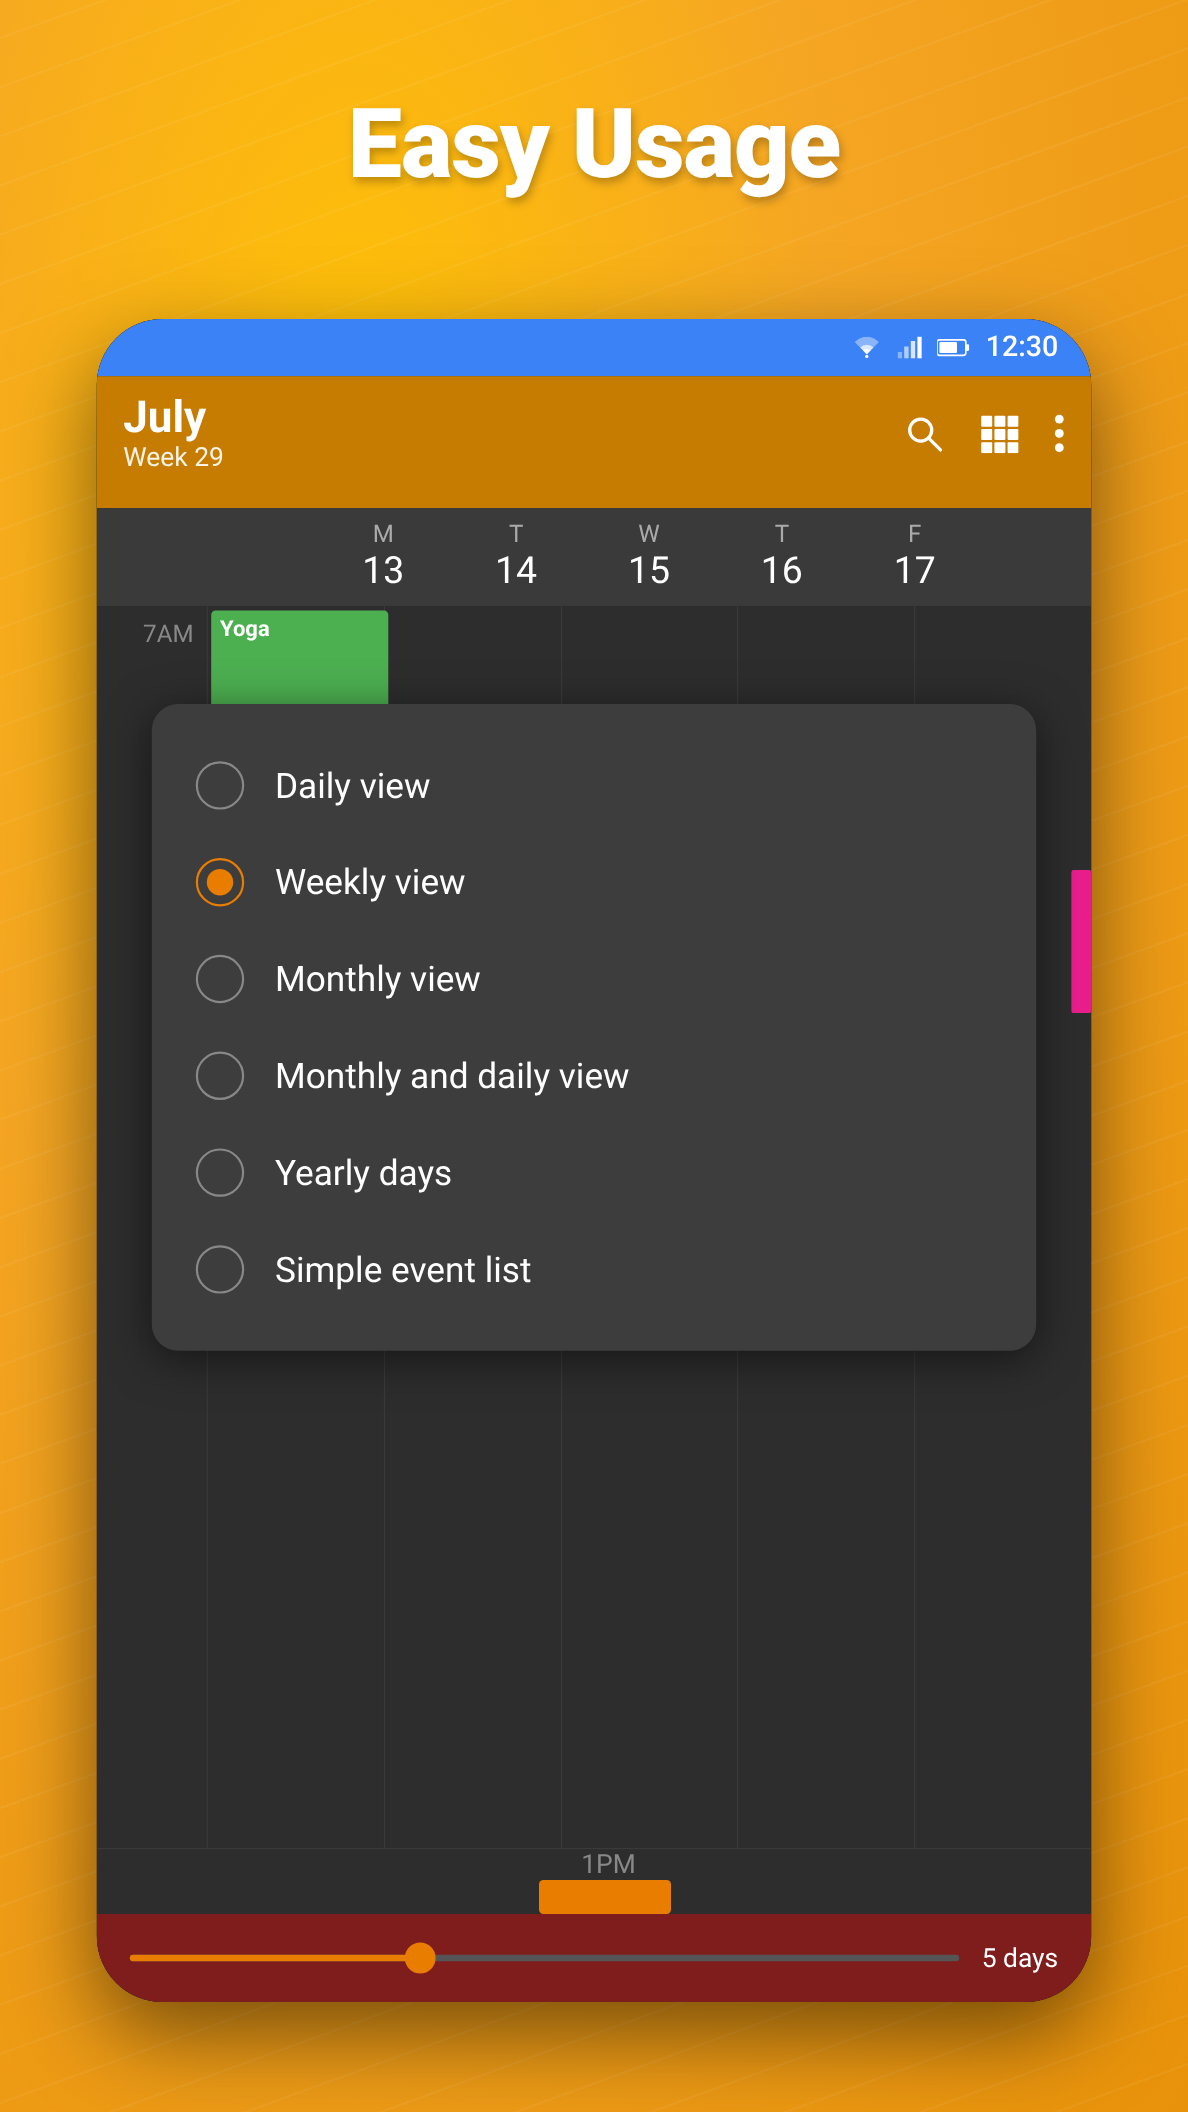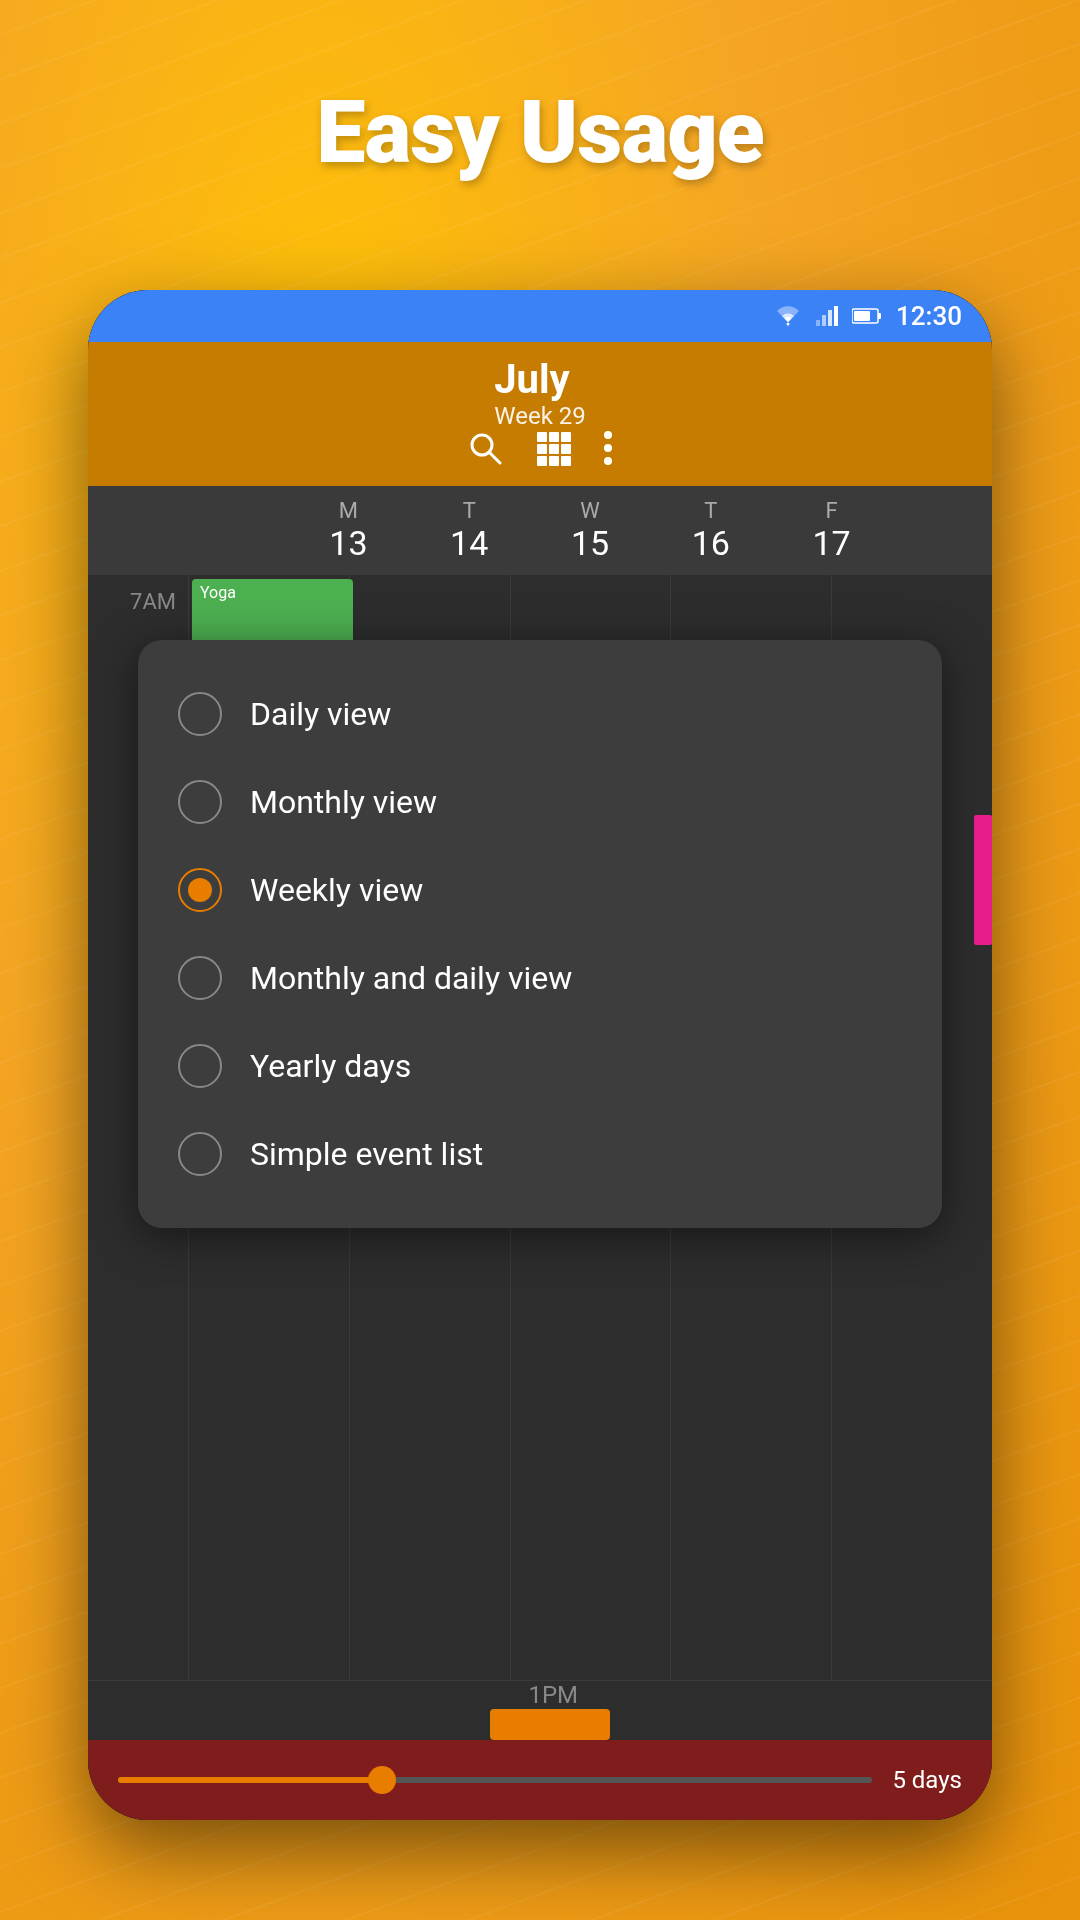--- a/index.html
+++ b/index.html
@@ -78,25 +78,24 @@
       display: flex;
       align-items: center;
       justify-content: flex-end;
       padding: 0 30px;
       gap: 16px;
     }
 
     
     .app-header {
       background: #C67C00;
-      padding: 16px 24px 20px;
+      padding: 16px 24px 32px;
       display: flex;
       align-items: center;
       justify-content: space-between;
-      flex-direction: column;
     }
 
     .header-month {
       color: white;
     }
 
     .header-month .month-name {
       font-size: 40px;
       font-weight: 700;
       line-height: 1.1;
@@ -179,22 +178,23 @@
     .event-yoga {
       position: absolute;
       left: 0;
       top: 0;
       width: calc(100% / 5);
       height: 120px;
       background: #4CAF50;
       margin: 4px;
       border-radius: 4px;
       color: white;
-      font-size: 16px;
+      font-size: 20px;
       padding: 4px 8px;
+      font-weight: bold;
     }
 
     .event-passport {
       position: absolute;
       left: calc(100% / 5 * 2);
       top: 160px;
       width: calc(100% / 5);
       height: 40px;
       background: #C67C00;
       border-radius: 4px;
@@ -448,27 +448,27 @@
     </div>
 
     <div class="dialog">
 
       <div class="radio-option">
         <div class="radio-circle"></div>
         <span class="radio-label">Daily view</span>
       </div>
 
       <div class="radio-option">
+        <div class="radio-circle selected"></div>
+        <span class="radio-label">Weekly view</span>
+      </div>
+
+      <div class="radio-option">
         <div class="radio-circle"></div>
         <span class="radio-label">Monthly view</span>
-      </div>
-
-      <div class="radio-option">
-        <div class="radio-circle selected"></div>
-        <span class="radio-label">Weekly view</span>
       </div>
 
       <div class="radio-option">
         <div class="radio-circle"></div>
         <span class="radio-label">Monthly and daily view</span>
       </div>
 
       <div class="radio-option">
         <div class="radio-circle"></div>
         <span class="radio-label">Yearly days</span>

